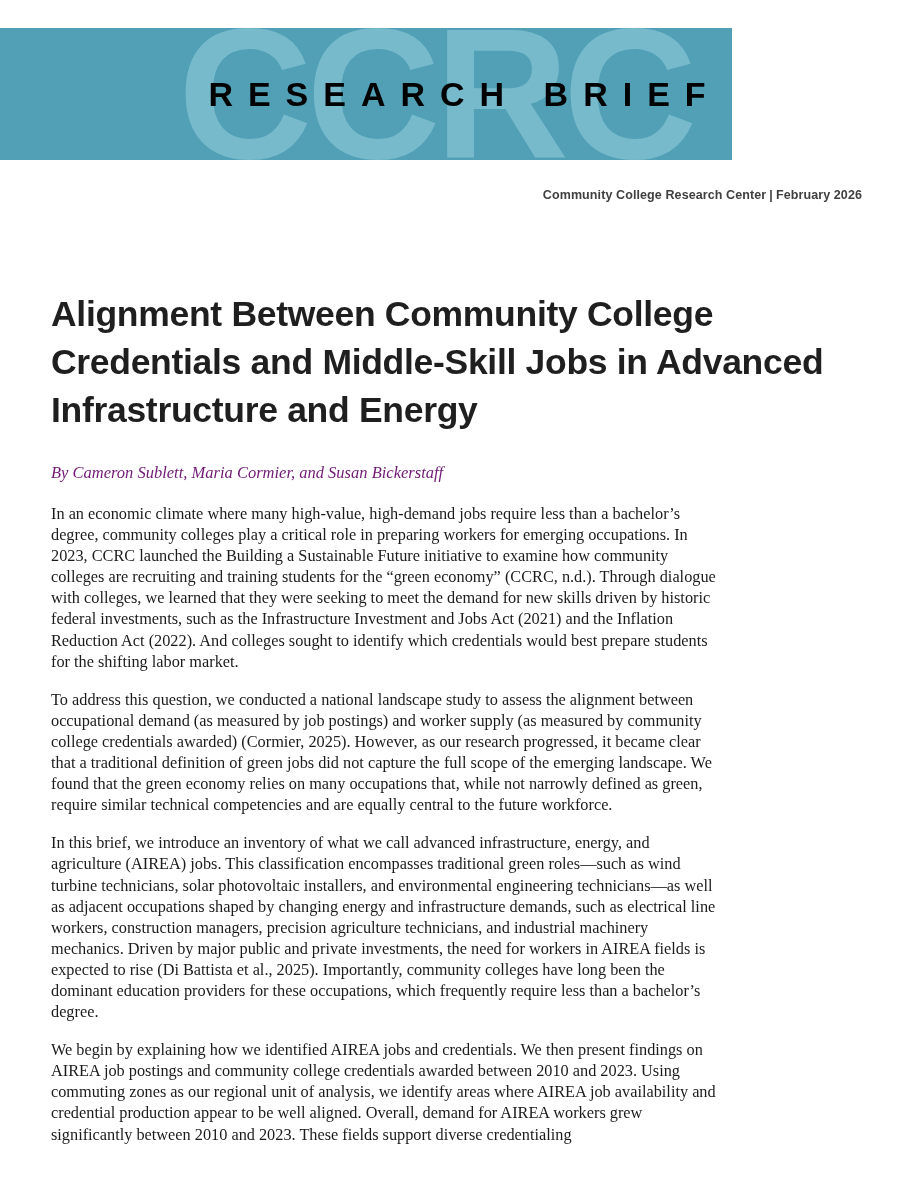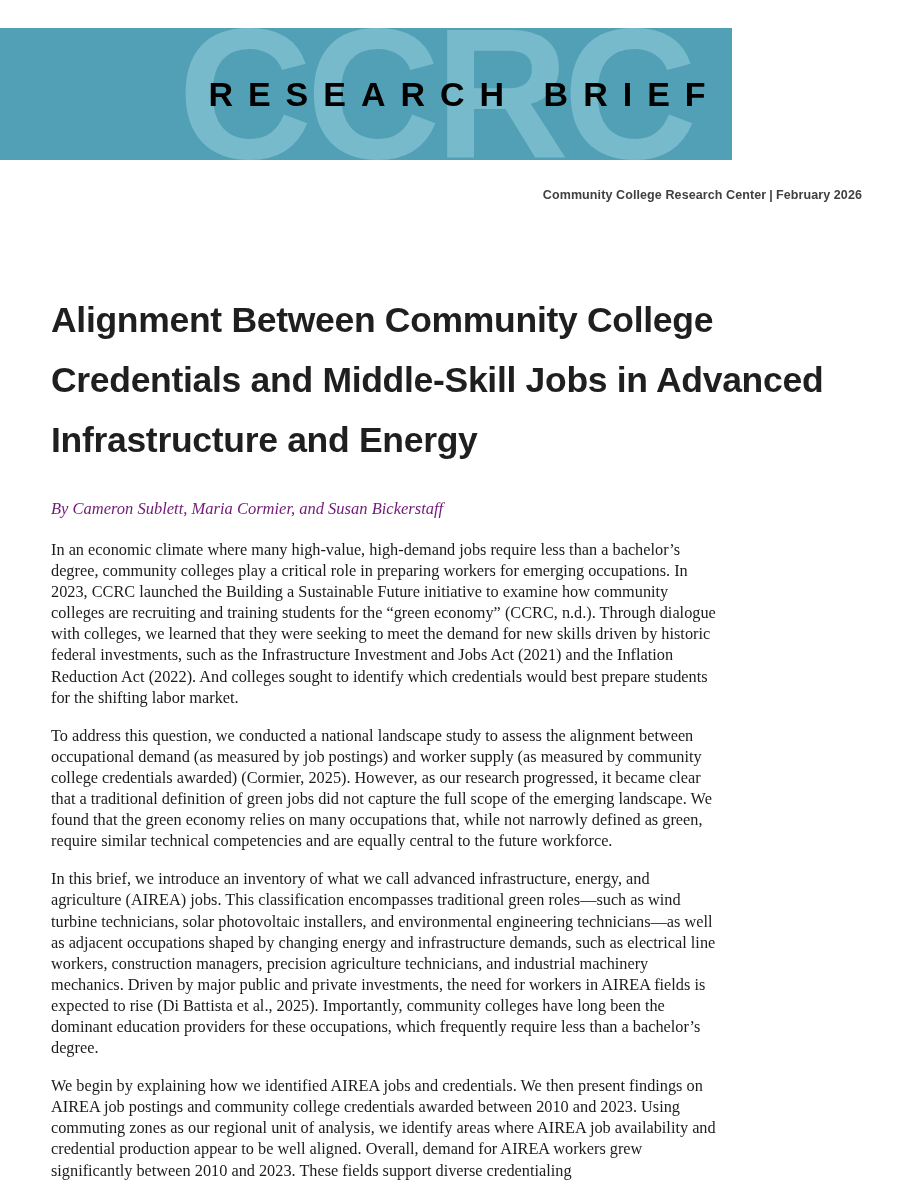--- a/index.html
+++ b/index.html
@@ -83,21 +83,21 @@
     position: absolute;
     left: 51px;
     top: 290px;
     width: 680px;
   }
 
   .doc-title {
     font-family: "Liberation Sans", sans-serif;
     font-weight: 700;
     font-size: 35.5px;
-    line-height: 60px;
+    line-height: 48px;
     letter-spacing: -0.3px;
     color: #1f1f1f;
     margin: 0;
     width: 790px;
   }
 
   .byline {
     margin: 0;
     padding-top: 29px;
     font-family: "Liberation Serif", serif;

